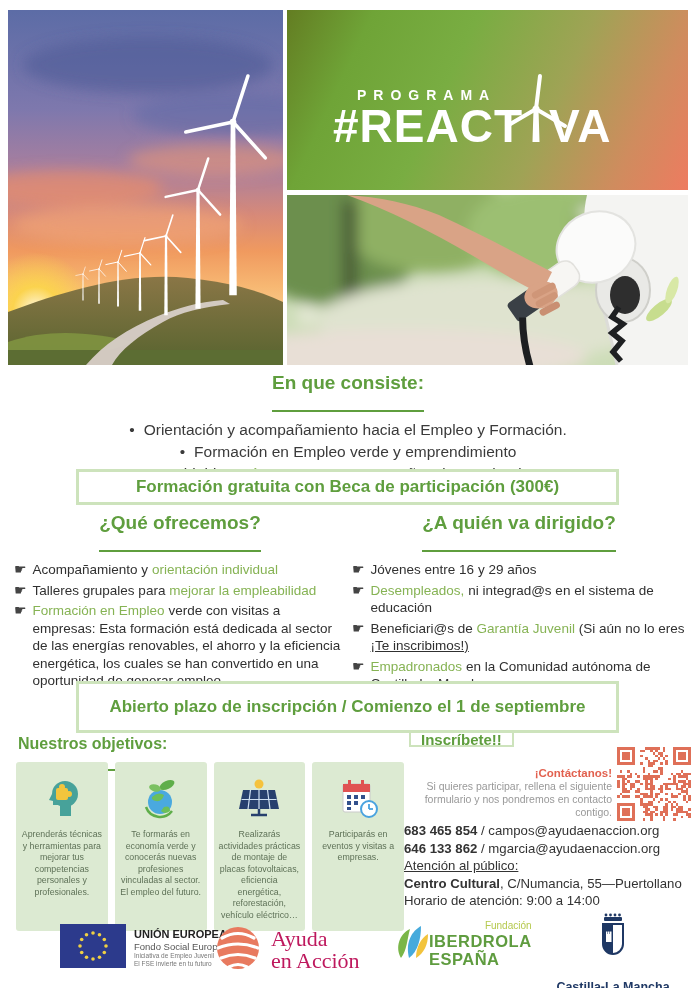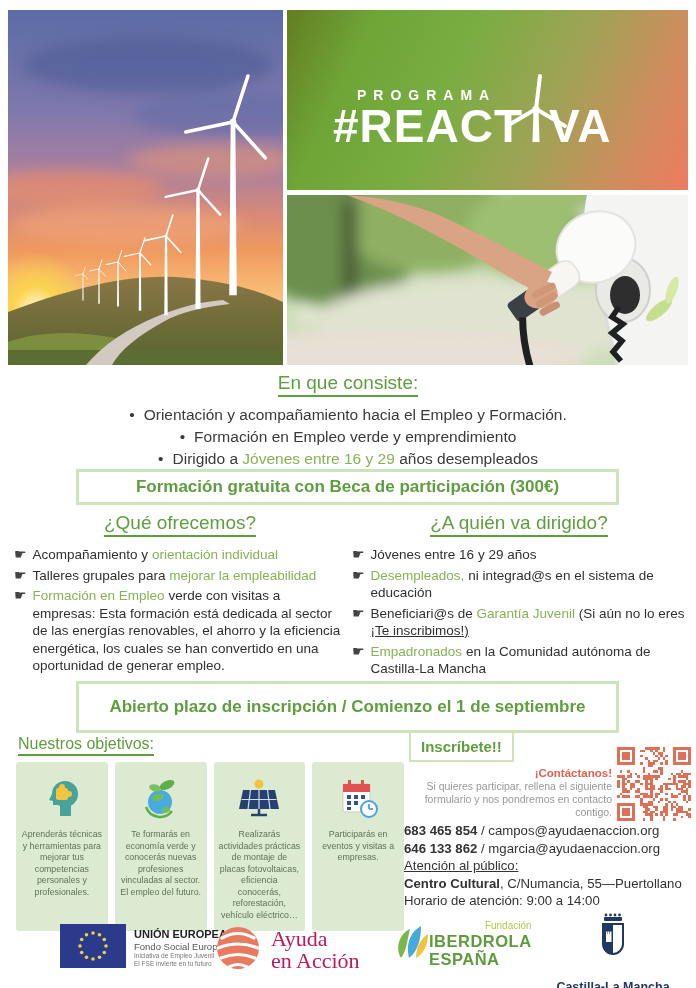--- a/index.html
+++ b/index.html
@@ -24,21 +24,21 @@
   
   .banner{left:287px;top:10px;width:401px;height:180px;
     background:linear-gradient(115deg,#637d22 0%,#6fa437 18%,#79ad42 40%,#9fa355 64%,#cf8c5e 84%,#ee7b60 100%);}
   .banner .kicker{position:absolute;left:70px;top:77px;color:#fff;font-size:14px;font-weight:bold;letter-spacing:7px;}
   .banner .title{position:absolute;left:46px;top:50px;display:flex;align-items:baseline;
     color:#fff;font-size:46px;font-weight:700;letter-spacing:1px;}
   .banner .title svg{overflow:visible;}
 
   
   .sec-consiste{left:0;top:372px;width:696px;text-align:center;}
-  .h-green{display:inline-block;color:var(--green);font-weight:normal;border-bottom:2px solid currentColor;padding-bottom:1px;}
+  .h-green{display:inline-block;color:var(--green);font-weight:bold;border-bottom:2px solid currentColor;padding-bottom:16px;}
   .sec-consiste .h-green{font-size:19px;margin-bottom:7px;}
   .b-line{font-size:15.5px;color:#3a3a3a;line-height:22px;}
   .b-line .dot{margin-right:9px;}
   .g{color:var(--inline-green);}
   .u{text-decoration:underline;margin-top:35px;}
 
   
   .gbox{border:3px solid var(--box-border);background:#fff;display:flex;align-items:center;justify-content:center;
         color:var(--green);font-weight:bold;font-size:17px;}
   .box1{left:76px;top:469px;width:543px;height:36px;}
@@ -56,21 +56,21 @@
 
   
   .objetivos-h{left:18px;top:735px;}
   .objetivos-h .h-green{font-size:16px;}
   .cards{left:16px;top:762px;width:388px;display:flex;gap:7px;}
   .card{flex:1;background:var(--card-bg);border-radius:3px;padding:13px 5px 10px;min-height:142px;}
   .card .icn{height:46px;display:flex;align-items:center;justify-content:center;}
   .card p{margin:8px 0 0;font-size:8.8px;line-height:11.5px;color:#5e7157;text-align:center;}
 
   
-  .ins-box{left:409px;top:731px;min-width:96px;height:31px;padding:0 10px;border-width:2.5px;font-size:15px;}
+  .ins-box{left:409px;top:731px;min-width:96px;height:16px;padding:0 10px;border-width:2.5px;font-size:15px;}
   .callout{left:400px;top:766px;width:212px;text-align:right;}
   .callout .t{color:var(--salmon);font-weight:bold;font-size:11.5px;line-height:14px;}
   .callout .b{font-size:10.5px;color:#999;line-height:13px;}
   .qr{left:617px;top:747px;width:74px;height:74px;}
 
   
   .contact{left:404px;top:822px;width:292px;font-size:13.2px;line-height:17.5px;color:#333;}
   .contact b{font-weight:bold;}
 
   
@@ -298,21 +298,21 @@
           <g stroke="#cfe0f2" stroke-width="1.2">
             <line x1="13.5" y1="14" x2="11" y2="33"></line>
               <line x1="22" y1="14" x2="22" y2="33"></line>
               <line x1="30.5" y1="14" x2="33" y2="33"></line>
             <line x1="4.5" y1="23.5" x2="39.5" y2="23.5"></line>
           </g>
           <line x1="22" y1="33" x2="22" y2="39" stroke="#27406e" stroke-width="2.5"></line>
           <line x1="14" y1="39" x2="30" y2="39" stroke="#27406e" stroke-width="2.5"></line>
         </svg>
       </div>
-      <p>Realizarás actividades prácticas de montaje de placas fotovoltaicas, eficiencia conocerás, reforestación, vehículo eléctrico…</p>
+      <p>Realizarás actividades prácticas de montaje de placas fotovoltaicas, eficiencia energética, reforestación, vehículo eléctrico…</p>
     </div>
     <div class="card">
       <div class="icn">
         <svg width="44" height="44" viewBox="0 0 44 44">
           <rect x="7" y="8" width="27" height="28" rx="2" fill="#fff" stroke="#c9c9c9"></rect>
           <rect x="7" y="8" width="27" height="8" fill="#e05252"></rect>
           <rect x="12" y="4" width="3" height="6" fill="#e05252"></rect>
             <rect x="25" y="4" width="3" height="6" fill="#e05252"></rect>
           <g fill="#31508c">
             <rect x="11" y="19" width="4" height="4"></rect>

